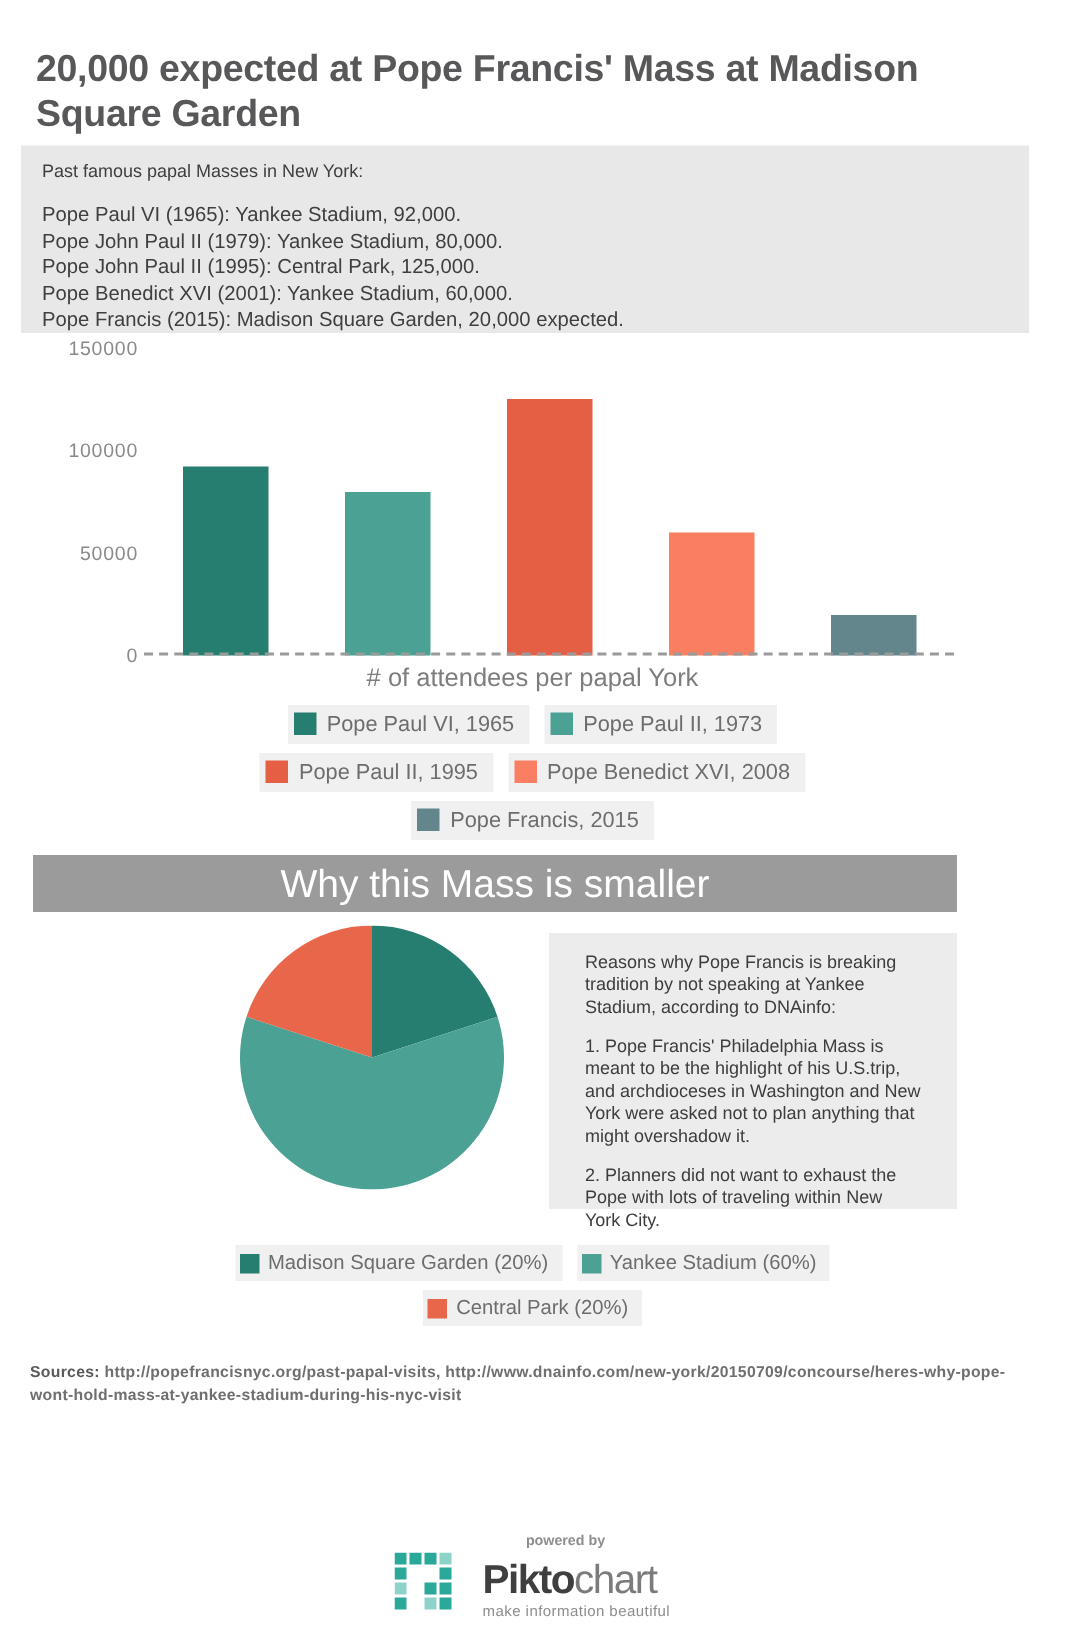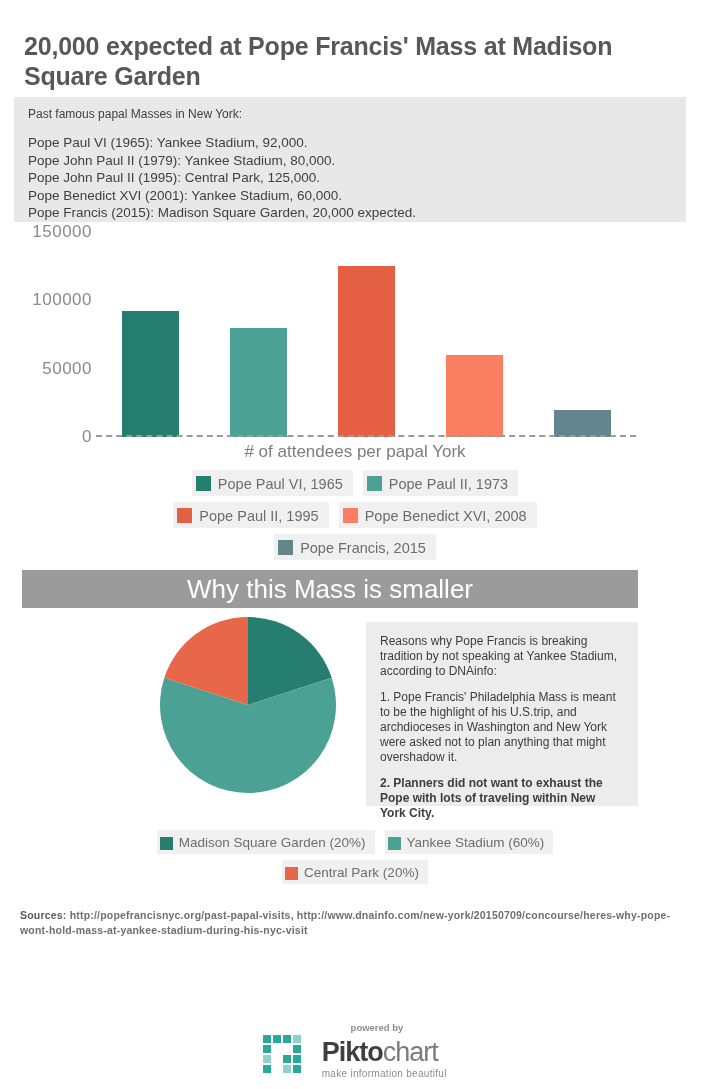--- a/index.html
+++ b/index.html
@@ -68,21 +68,21 @@
   .y-axis {
     position: absolute;
     left: 0;
     top: 0;
     width: 92px;
     height: 210px;
   }
   .ytick {
     position: absolute;
     right: 0;
-    font-size: 17px;
+    font-size: 13px;
     color: #8a8a8a;
     letter-spacing: 0.5px;
     white-space: nowrap;
     transform: translateY(-50%);
   }
   .plot {
     position: absolute;
     left: 96px;
     top: 0;
     width: 540px;
@@ -180,29 +180,29 @@
     height: 176px;
   }
   .reasonsbox {
     position: absolute;
     left: 366px;
     top: 622px;
     width: 272px;
     height: 184px;
     background: #ececec;
     box-sizing: border-box;
-    padding: 12px 14px;
+    padding: 12px 24px;
   }
   .reasonsbox p {
     margin: 0 0 11px 0;
     font-size: 12px;
     line-height: 1.25;
     color: #3d3d3d;
   }
-  .reasonsbox p:last-child { margin-bottom: 10px; font-weight: bold; }
+  .reasonsbox p:last-child { margin-bottom: 10px; }
 
   
   .sources {
     position: absolute;
     left: 20px;
     top: 908px;
     width: 668px;
     font-size: 10.5px;
     line-height: 1.45;
     color: #6f6f6f;

